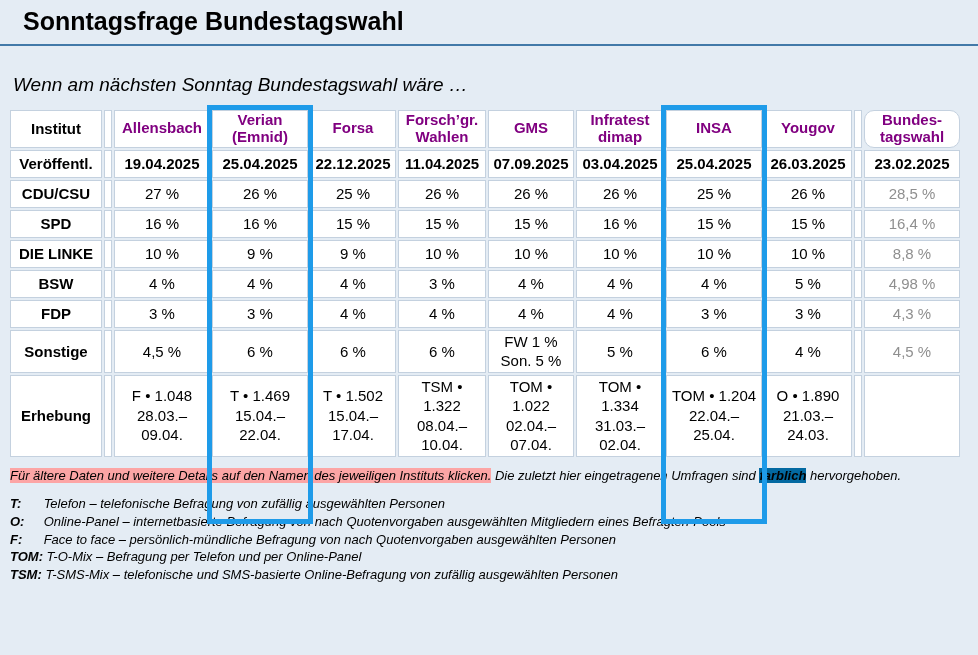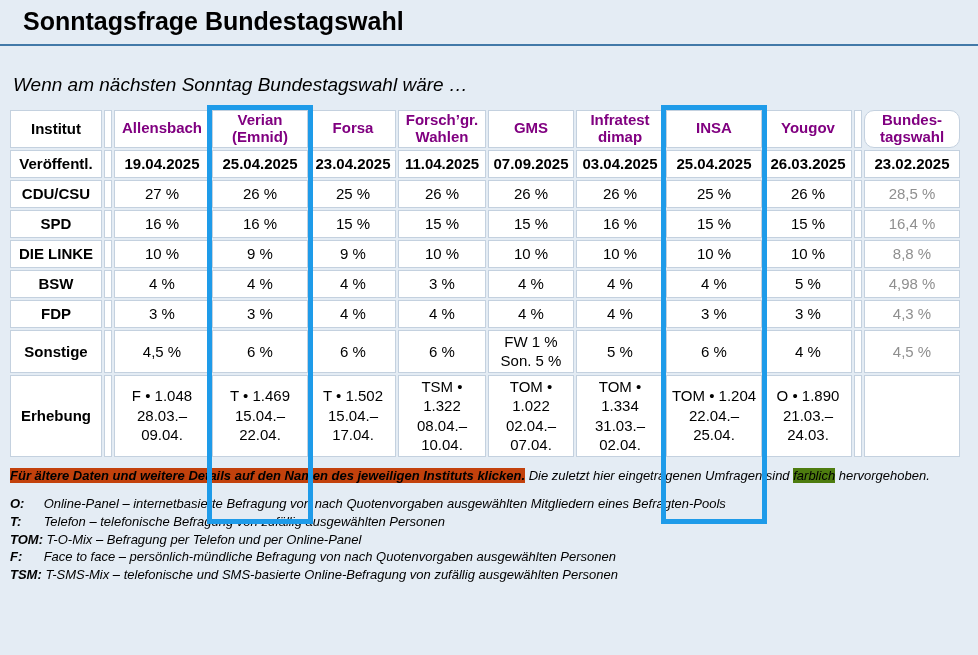--- a/index.html
+++ b/index.html
@@ -49,22 +49,22 @@
   tr.r-survey { height: 38px; }
   .hl-box {
     position: absolute; top: -3px;
     border: 5px solid #1e9be9;
     pointer-events: none;
   }
   .notice {
     margin: 9px 0 0 10px; width: 956px;
     font-size: 13px; font-style: italic; line-height: 1.22;
   }
-  .notice .note-link { background: #c2410c; font-weight: bold; }
-  .notice .note-marked { background: #4d7c0f; }
+  .notice .note-link { background: #fca5a5; font-weight: normal; }
+  .notice .note-marked { background: #0369a1; font-weight: bold; }
   .legend {
     margin: 13px 0 0 10px;
     font-size: 13px; font-style: italic; line-height: 1.2;
   }
   .legend .legend-line { margin: 0 0 2px 0; }
   .legend .abbr { font-weight: bold; display: inline-block; min-width: 30px; }
 </style>
 </head>
 <body>
 
@@ -106,21 +106,21 @@
             <th class="inst pre">Yougov</th>
             <td class="spacer"></td>
             <th class="inst-e pre">Bundes-
 tagswahl</th>
           </tr>
           <tr class="r-pub">
             <th class="rowlabel">Veröffentl.</th>
             <td class="spacer"></td>
             <td class="pub">19.04.2025</td>
             <td class="pub recent">25.04.2025</td>
-            <td class="pub">23.04.2025</td>
+            <td class="pub">22.12.2025</td>
             <td class="pub">11.04.2025</td>
             <td class="pub">07.09.2025</td>
             <td class="pub">03.04.2025</td>
             <td class="pub recent">25.04.2025</td>
             <td class="pub">26.03.2025</td>
             <td class="spacer"></td>
             <td class="pub">23.02.2025</td>
           </tr>
           <tr class="r-party">
             <th class="rowlabel">CDU/CSU</th>
@@ -231,20 +231,20 @@
           </tr>
         </tbody>
     </table>
     <div class="hl-box" id="hl-0" style="left: 199px; width: 106px; height: 419px;"></div>
     <div class="hl-box" id="hl-1" style="left: 653px; width: 106px; height: 419px;"></div>
   </div>
 
   <p class="notice"><span class="note-link">Für ältere Daten und weitere Details auf den Namen des jeweiligen Instituts klicken.</span> <span>Die zuletzt hier eingetragenen Umfragen sind</span> <span class="note-marked">farblich</span> <span>hervorgehoben.</span></p>
 
   <div class="legend" id="legend">
+      <div class="legend-line"><span class="abbr">T:</span> <span class="ltext">Telefon – telefonische Befragung von zufällig ausgewählten Personen</span></div>
       <div class="legend-line"><span class="abbr">O:</span> <span class="ltext">Online-Panel – internetbasierte Befragung von nach Quotenvorgaben ausgewählten Mitgliedern eines Befragten-Pools</span></div>
-      <div class="legend-line"><span class="abbr">T:</span> <span class="ltext">Telefon – telefonische Befragung von zufällig ausgewählten Personen</span></div>
+      <div class="legend-line"><span class="abbr">F:</span> <span class="ltext">Face to face – persönlich-mündliche Befragung von nach Quotenvorgaben ausgewählten Personen</span></div>
       <div class="legend-line"><span class="abbr">TOM:</span> <span class="ltext">T-O-Mix – Befragung per Telefon und per Online-Panel</span></div>
-      <div class="legend-line"><span class="abbr">F:</span> <span class="ltext">Face to face – persönlich-mündliche Befragung von nach Quotenvorgaben ausgewählten Personen</span></div>
       <div class="legend-line"><span class="abbr">TSM:</span> <span class="ltext">T-SMS-Mix – telefonische und SMS-basierte Online-Befragung von zufällig ausgewählten Personen</span></div>
     </div>
 
 </div>
 
 </body></html>

